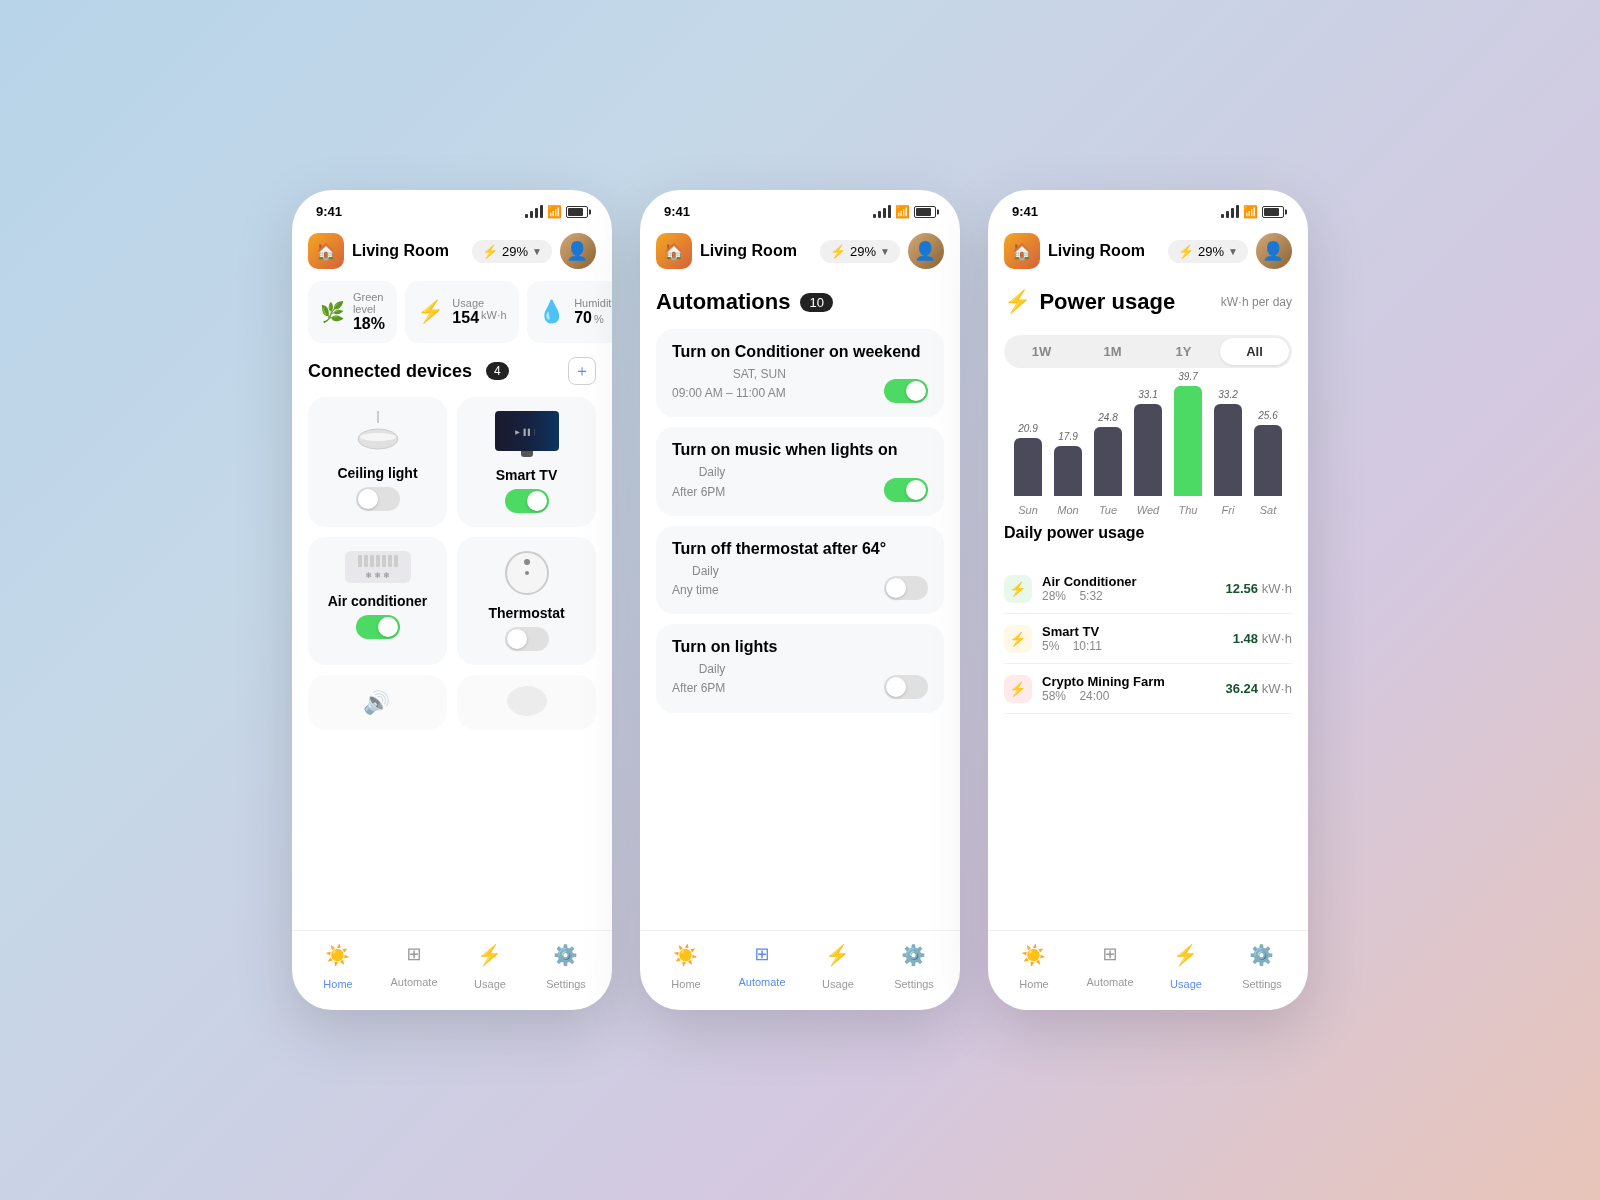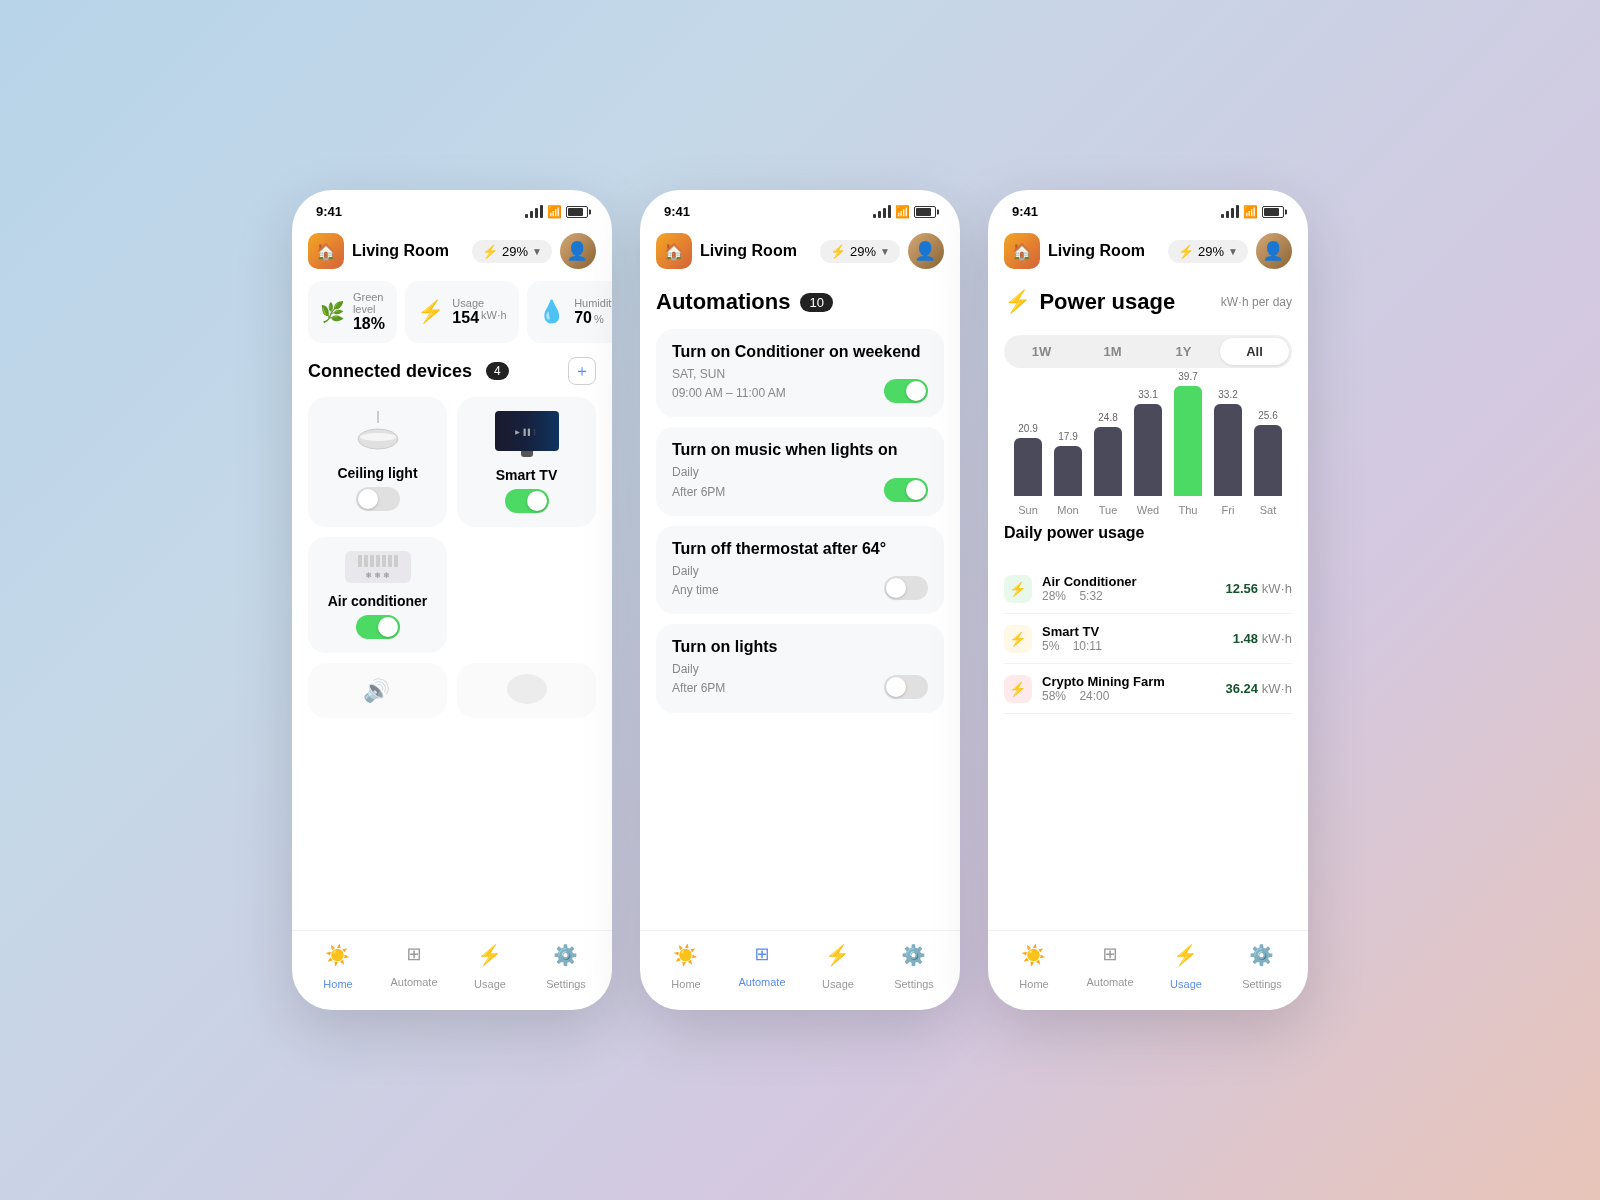--- a/index.html
+++ b/index.html
@@ -150,21 +150,21 @@
     .auto-title { font-size: 22px; font-weight: 700; }
     .auto-badge {
       background: #222; color: #fff; border-radius: 12px;
       padding: 2px 9px; font-size: 13px;
     }
     .automation-list { padding: 0 16px; display: flex; flex-direction: column; gap: 10px; flex: 1; overflow: hidden; }
     .automation-card {
       background: #f7f8fa; border-radius: 18px; padding: 14px 16px;
     }
     .auto-card-name { font-size: 16px; font-weight: 600; margin-bottom: 4px; }
-    .auto-card-row { display: flex; justify-content: space-between; align-items: flex-end; }
+    .auto-card-row { display: flex; justify-content: space-between; align-items: flex-end; text-align: right; }
     .auto-card-info { font-size: 12px; color: #888; line-height: 1.6; }
     
     .power-header { padding: 8px 16px 8px; }
     .power-title-row { display: flex; align-items: center; gap: 8px; margin-bottom: 4px; }
     .power-title { font-size: 22px; font-weight: 700; }
     .power-subtitle { font-size: 12px; color: #888; margin-left: auto; }
     .period-tabs {
       display: flex; background: #f0f0f0; border-radius: 20px;
       padding: 3px; gap: 2px; margin: 8px 16px;
     }
@@ -176,20 +176,21 @@
     .period-tab.active { background: #fff; color: #333; box-shadow: 0 1px 3px rgba(0,0,0,0.1); }
     
     .bar-chart-container { padding: 0 16px; position: relative; }
     .bar-chart {
       display: flex; align-items: flex-end; justify-content: space-between;
       height: 140px; padding: 0 4px;
     }
     .bar-col {
       display: flex; flex-direction: column; align-items: center; gap: 4px;
       flex: 1;
+      font-style: italic;
     }
     .bar-value { font-size: 10px; color: #666; font-weight: 500; }
     .bar {
       width: 28px; border-radius: 6px 6px 0 0;
       transition: height 0.3s;
     }
     .bar.dark { background: #4a4a5a; }
     .bar.green { background: #4cd964; }
     .bar-day { font-size: 11px; color: #888; margin-top: 4px; }
     
@@ -391,20 +392,34 @@
           </div>
         </div>
         <div class="device-name">Air conditioner</div>
         <div class="toggle-container">
           <div class="toggle on">
             <div class="toggle-knob"></div>
           </div>
         </div>
       </div>
 
+      <div class="device-card">
+        <div style="width:100%;display:flex;justify-content:center;margin-bottom:4px;">
+          <div class="thermostat-knob">
+            <div class="thermostat-dot"></div>
+            <div style="width:4px;height:4px;background:#888;border-radius:50%;"></div>
+          </div>
+        </div>
+        <div class="device-name">Thermostat</div>
+        <div class="toggle-container">
+          <div class="toggle off">
+            <div class="toggle-knob"></div>
+          </div>
+        </div>
+      </div>
     </div>
 
     <div class="partial-devices-grid" style="margin-top:10px;">
       <div class="partial-card">
         <div style="font-size:22px;">🔊</div>
       </div>
       <div class="partial-card">
         <div style="font-size:22px;width:40px;height:30px;background:#e0e0e0;border-radius:50%;margin:0 auto;"></div>
       </div>
     </div>

